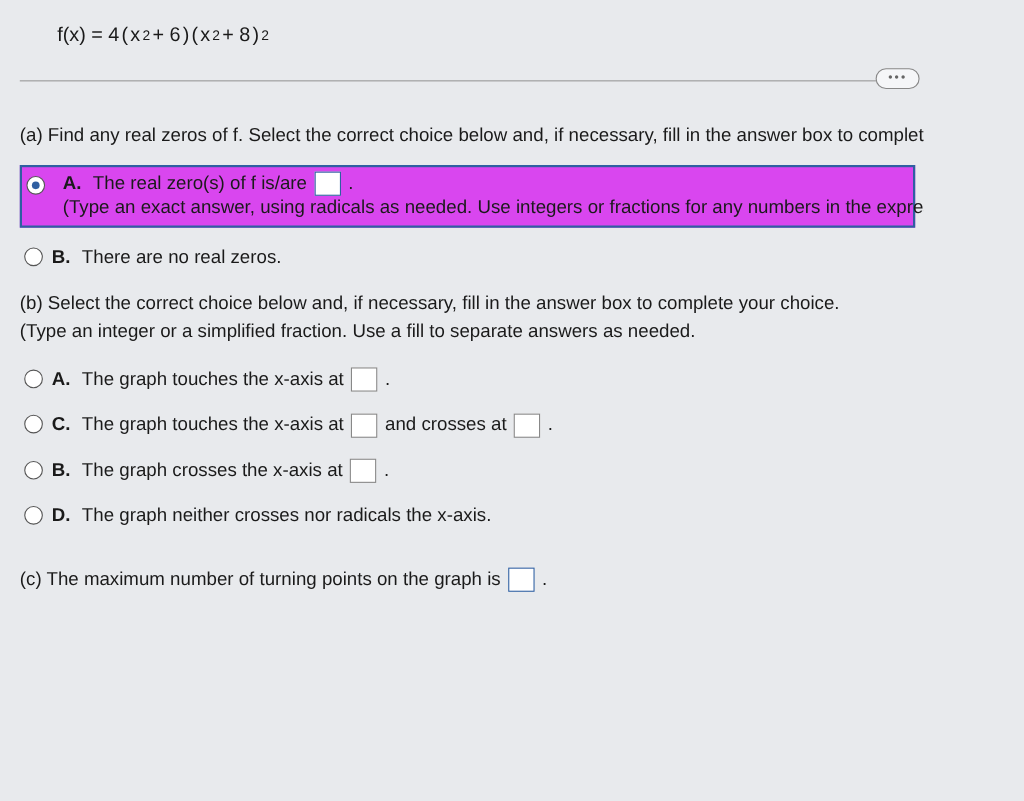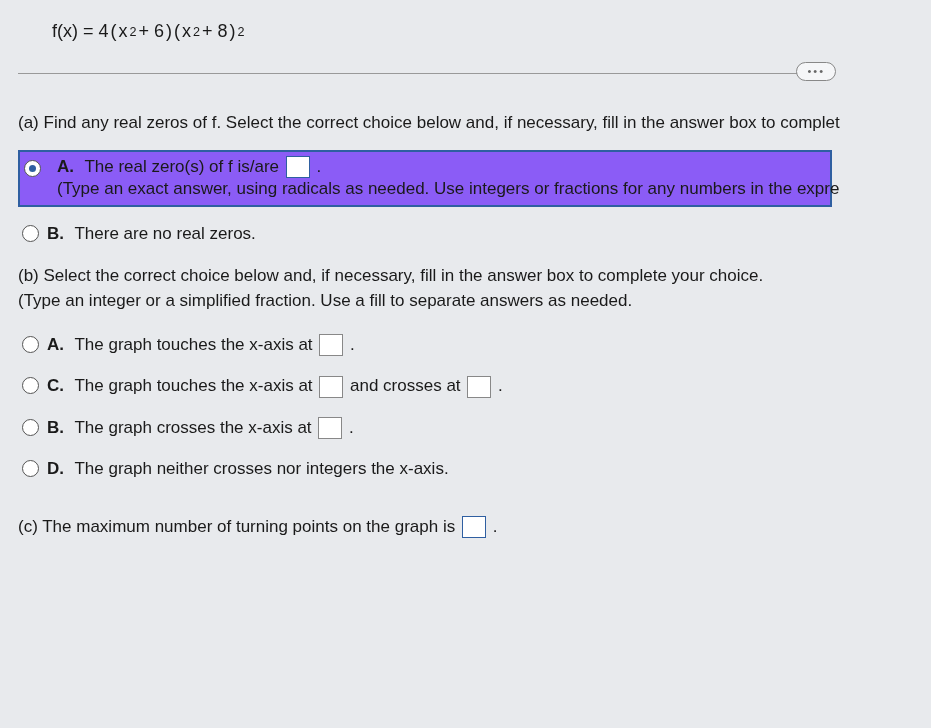--- a/index.html
+++ b/index.html
@@ -49,21 +49,21 @@
   }
   .choice-block {
     margin: 6px 0 10px 0;
     padding: 4px 8px 4px 4px;
     display: flex;
     align-items: flex-start;
     gap: 8px;
   }
   .choice-block.selected {
     border: 2px solid #2f5fa1;
-    background: #8b5cf6;
+    background: #d946ef;
   }
   .radio {
     width: 15px; height: 15px;
     border: 1.5px solid #555;
     border-radius: 50%;
     margin-top: 4px;
     flex-shrink: 0;
     display: inline-flex;
     align-items: center;
     justify-content: center;
@@ -186,21 +186,21 @@
         <span>The graph crosses the x-axis at </span>
         <span class="answer-box"></span>
         <span>.</span>
       </div>
     </div>
 
     <div class="choice-block">
       <span class="radio"></span>
       <div>
         <span class="letter">D.</span>
-        <span>The graph neither crosses nor integers the x-axis.</span>
+        <span>The graph neither crosses nor radicals the x-axis.</span>
       </div>
     </div>
   </div>
 
   <div class="qc">
     <span>(c) The maximum number of turning points on the graph is </span>
     <span class="answer-box blue"></span>
     <span>.</span>
   </div>
 

